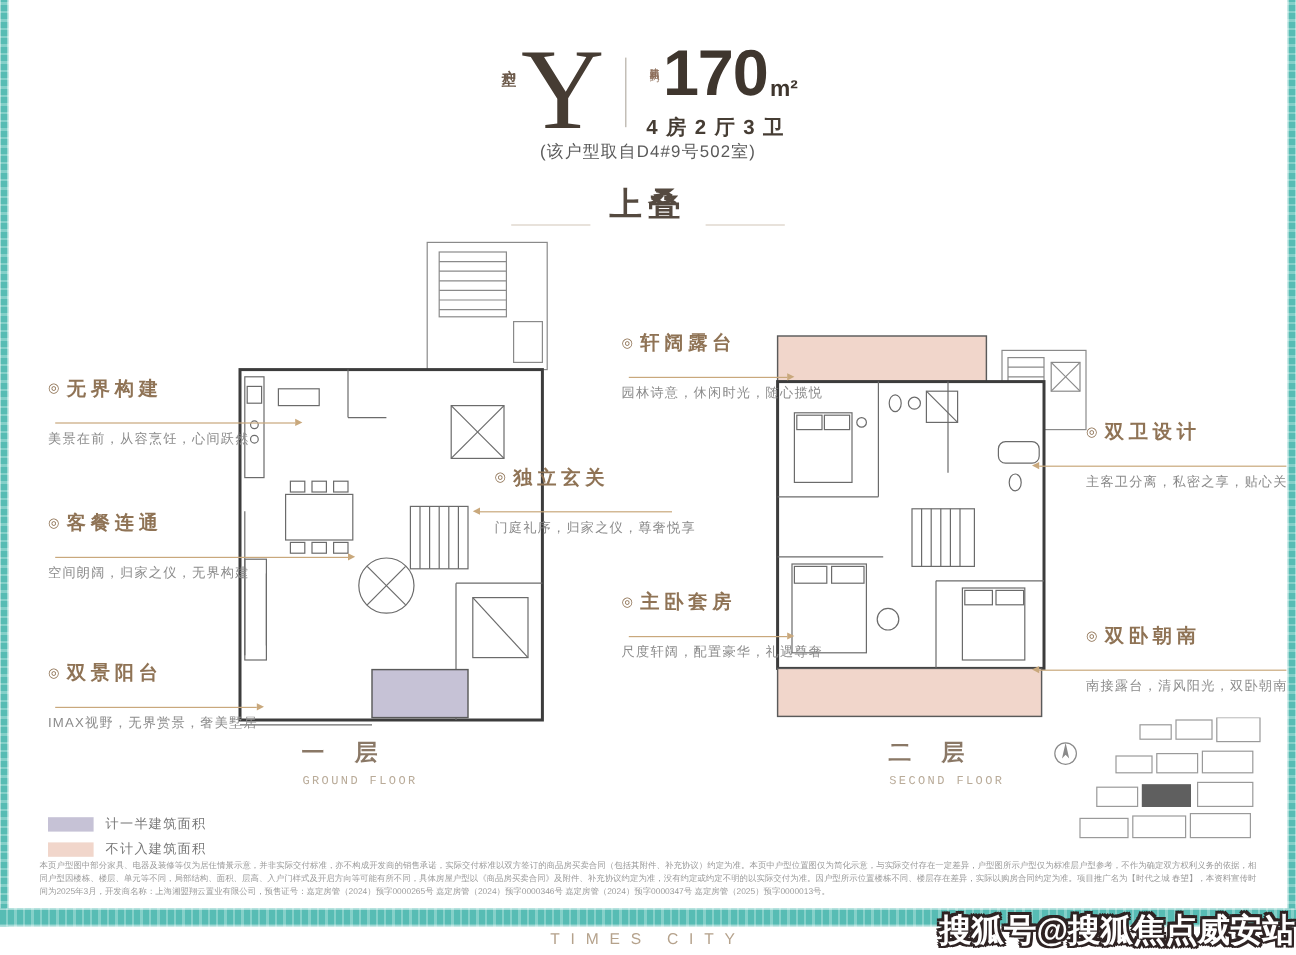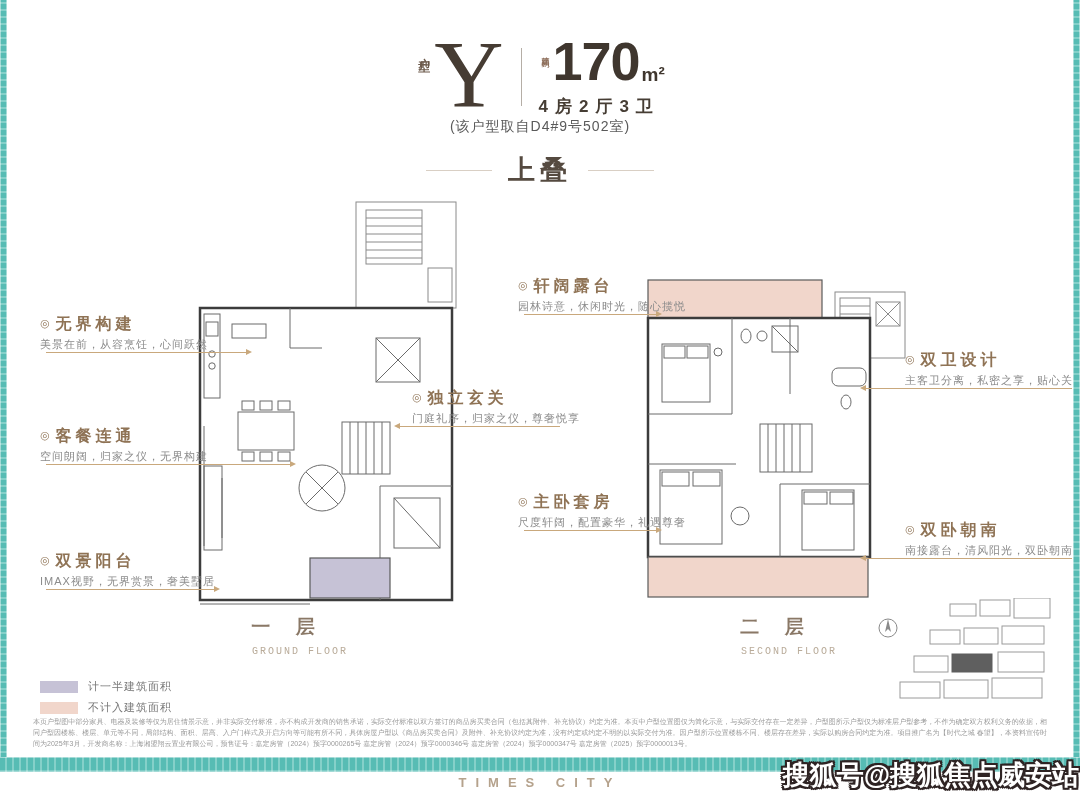--- a/index.html
+++ b/index.html
@@ -28,28 +28,28 @@
   .ht-label { writing-mode:vertical-rl; font-size:12px; letter-spacing:3px; color:#6d5b4c; margin-top:12px; font-weight:bold; }
   .ht-letter { font-family:"Liberation Serif", serif; font-size:96px; line-height:0.82; color:#463c33; margin:0 4px 0 2px; }
   .hero-div { width:1px; height:58px; background:#b5aea6; margin:12px 16px 0 14px; }
   .area-row { display:flex; align-items:flex-start; }
   .area-label { writing-mode:vertical-rl; font-size:8px; letter-spacing:1px; color:#8d6e5a; margin-top:14px; margin-right:3px; }
   .area-num { font-size:54px; font-weight:bold; color:#3f362e; line-height:0.95; letter-spacing:-1px; }
   .area-unit { font-size:19px; font-weight:bold; color:#3f362e; margin-top:28px; margin-left:2px; }
   .rooms { font-size:17px; font-weight:bold; letter-spacing:7px; color:#463d34; margin-top:8px; }
   .source-note { position:absolute; left:0; right:0; top:118px; text-align:center; font-size:14px; color:#5a5a5a; letter-spacing:1px; }
   
-  .section-title { position:absolute; left:0; right:0; top:152px; display:flex; justify-content:center; align-items:center; gap:16px; }
+  .section-title { position:absolute; left:0; right:0; top:152px; display:flex; justify-content:center; align-items:flex-end; gap:16px; }
   .section-title .line { width:66px; height:1px; background:#d9cfc4; }
   .section-title .txt { font-size:27px; font-weight:bold; letter-spacing:5px; color:#554a40; }
   
   .callout { position:absolute; z-index:4; }
   .callout .t { font-size:16px; font-weight:bold; letter-spacing:4px; color:#8f7355; white-space:nowrap; }
   .callout .t .blt { font-size:11px; font-weight:normal; margin-right:6px; vertical-align:2px; letter-spacing:0; }
-  .callout .d { font-size:11px; color:#8b8b8b; letter-spacing:1px; margin-top:2px; white-space:nowrap; }
+  .callout .d { font-size:11px; color:#8b8b8b; letter-spacing:1px; margin-top:23px; white-space:nowrap; }
   .conn { position:absolute; height:1px; background:#c9a87c; z-index:3; }
   .conn .ar { position:absolute; top:-3px; width:0; height:0; border-top:3.5px solid transparent; border-bottom:3.5px solid transparent; }
   .conn .ar-r { right:-6px; border-left:6px solid #c9a87c; }
   .conn .ar-l { left:-6px; border-right:6px solid #c9a87c; }
   
   .floor-label { position:absolute; text-align:center; transform:translateX(-50%); }
   .floor-label .cn { font-size:19px; font-weight:bold; letter-spacing:10px; color:#8a7866; }
   .floor-label .en { font-family:Liberation Mono, monospace; font-size:10px; letter-spacing:2px; color:#b9ab99; margin-top:6px;margin-left:24px; }
   
   .legend { position:absolute; left:40px; top:679px; }
@@ -57,21 +57,21 @@
   .legend .sw { width:38px; height:12px; margin-right:10px; }
   .sw-half { background:#c6c2d6; }
   .sw-excl { background:#f1d6cb; }
   .legend .lb { font-size:11px; color:#777; letter-spacing:1px; }
   
   .disclaimer {
     position:absolute; left:33px; top:716px; width:1014px;
     font-size:7px; line-height:1.6; color:#9a9a9a; text-align:justify; z-index:2;
   }
   
-  .brand { position:absolute; left:0; right:0; top:775px; text-align:center; font-size:13px; letter-spacing:9px; color:#b5a28c; font-weight:bold; }
+  .brand { position:absolute; left:0; right:0; top:775px; text-align:center; font-size:13px; letter-spacing:9px; color:#b5a28c; font-weight:normal; }
   .watermark {
     position:absolute; right:1px; top:757px; z-index:40;
     font-size:27px; font-weight:bold; letter-spacing:0px; color:#ffffff;
     text-shadow: 2px 2px 0 #2e2323, -2px -2px 0 #2e2323, 2px -2px 0 #2e2323, -2px 2px 0 #2e2323,
                  0 2px 0 #2e2323, 2px 0 0 #2e2323, 0 -2px 0 #2e2323, -2px 0 0 #2e2323;
     white-space:nowrap;
   }
   
   .plan { position:absolute; z-index:1; }
 </style>

